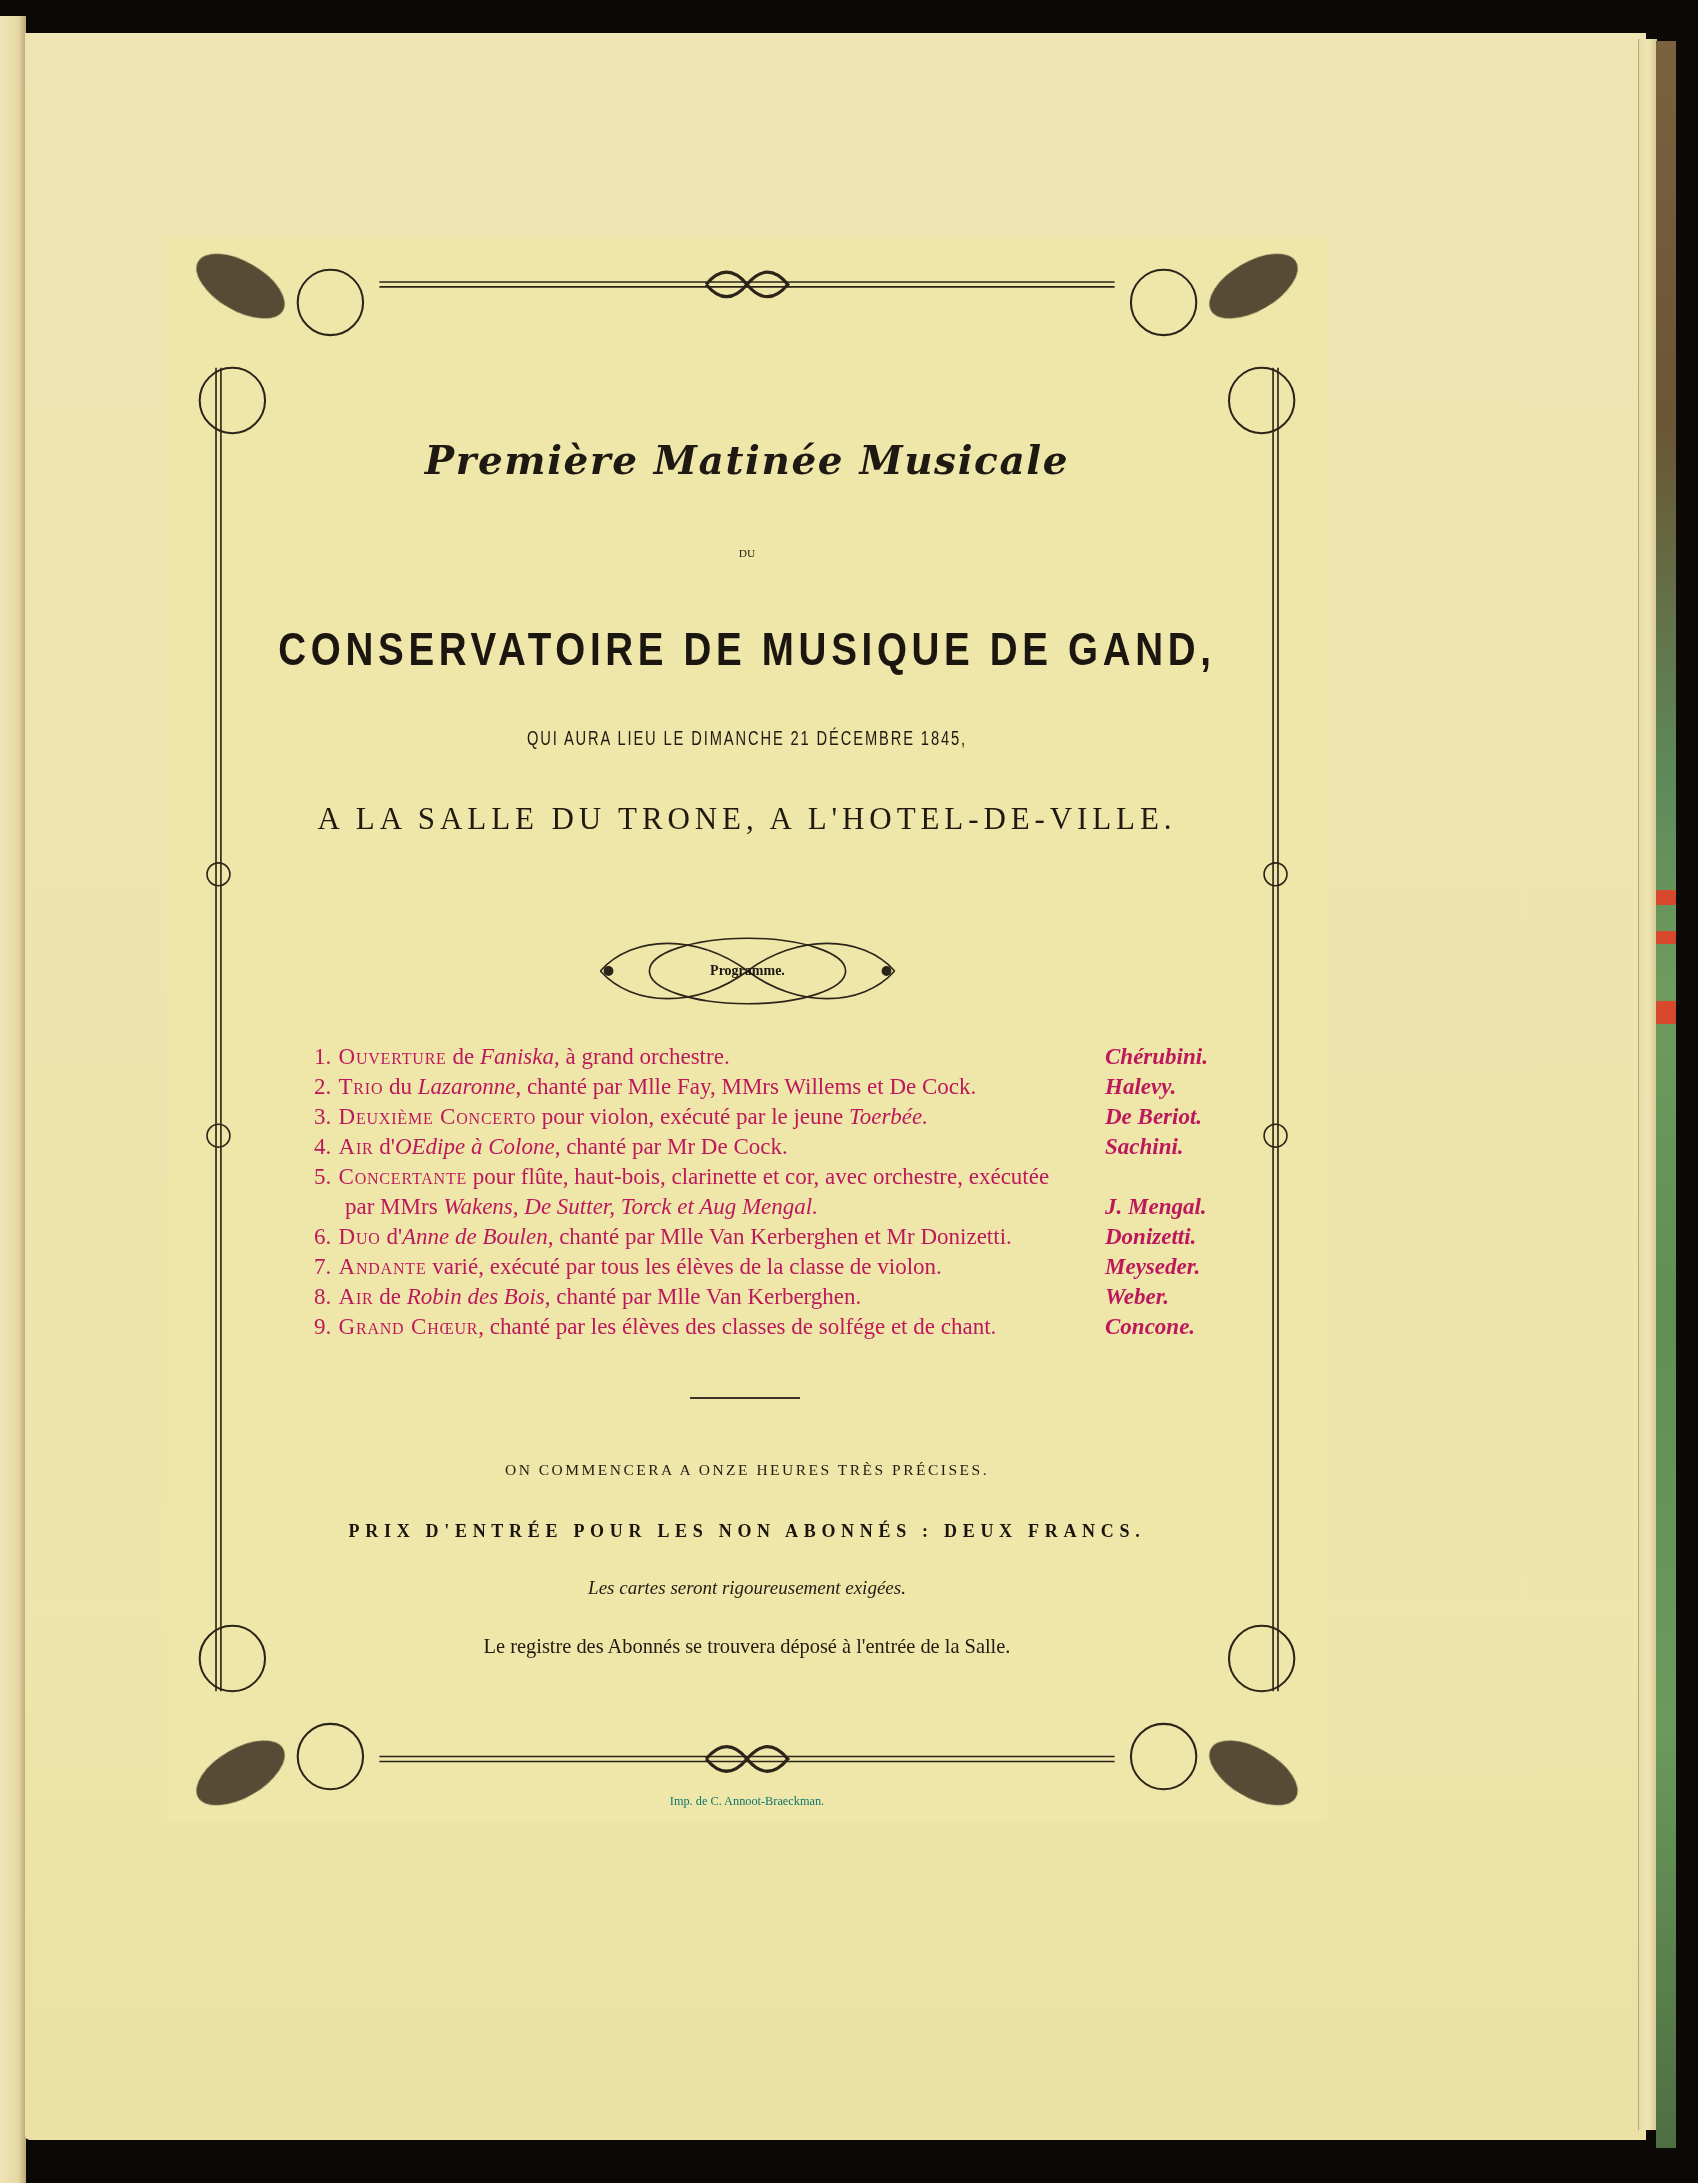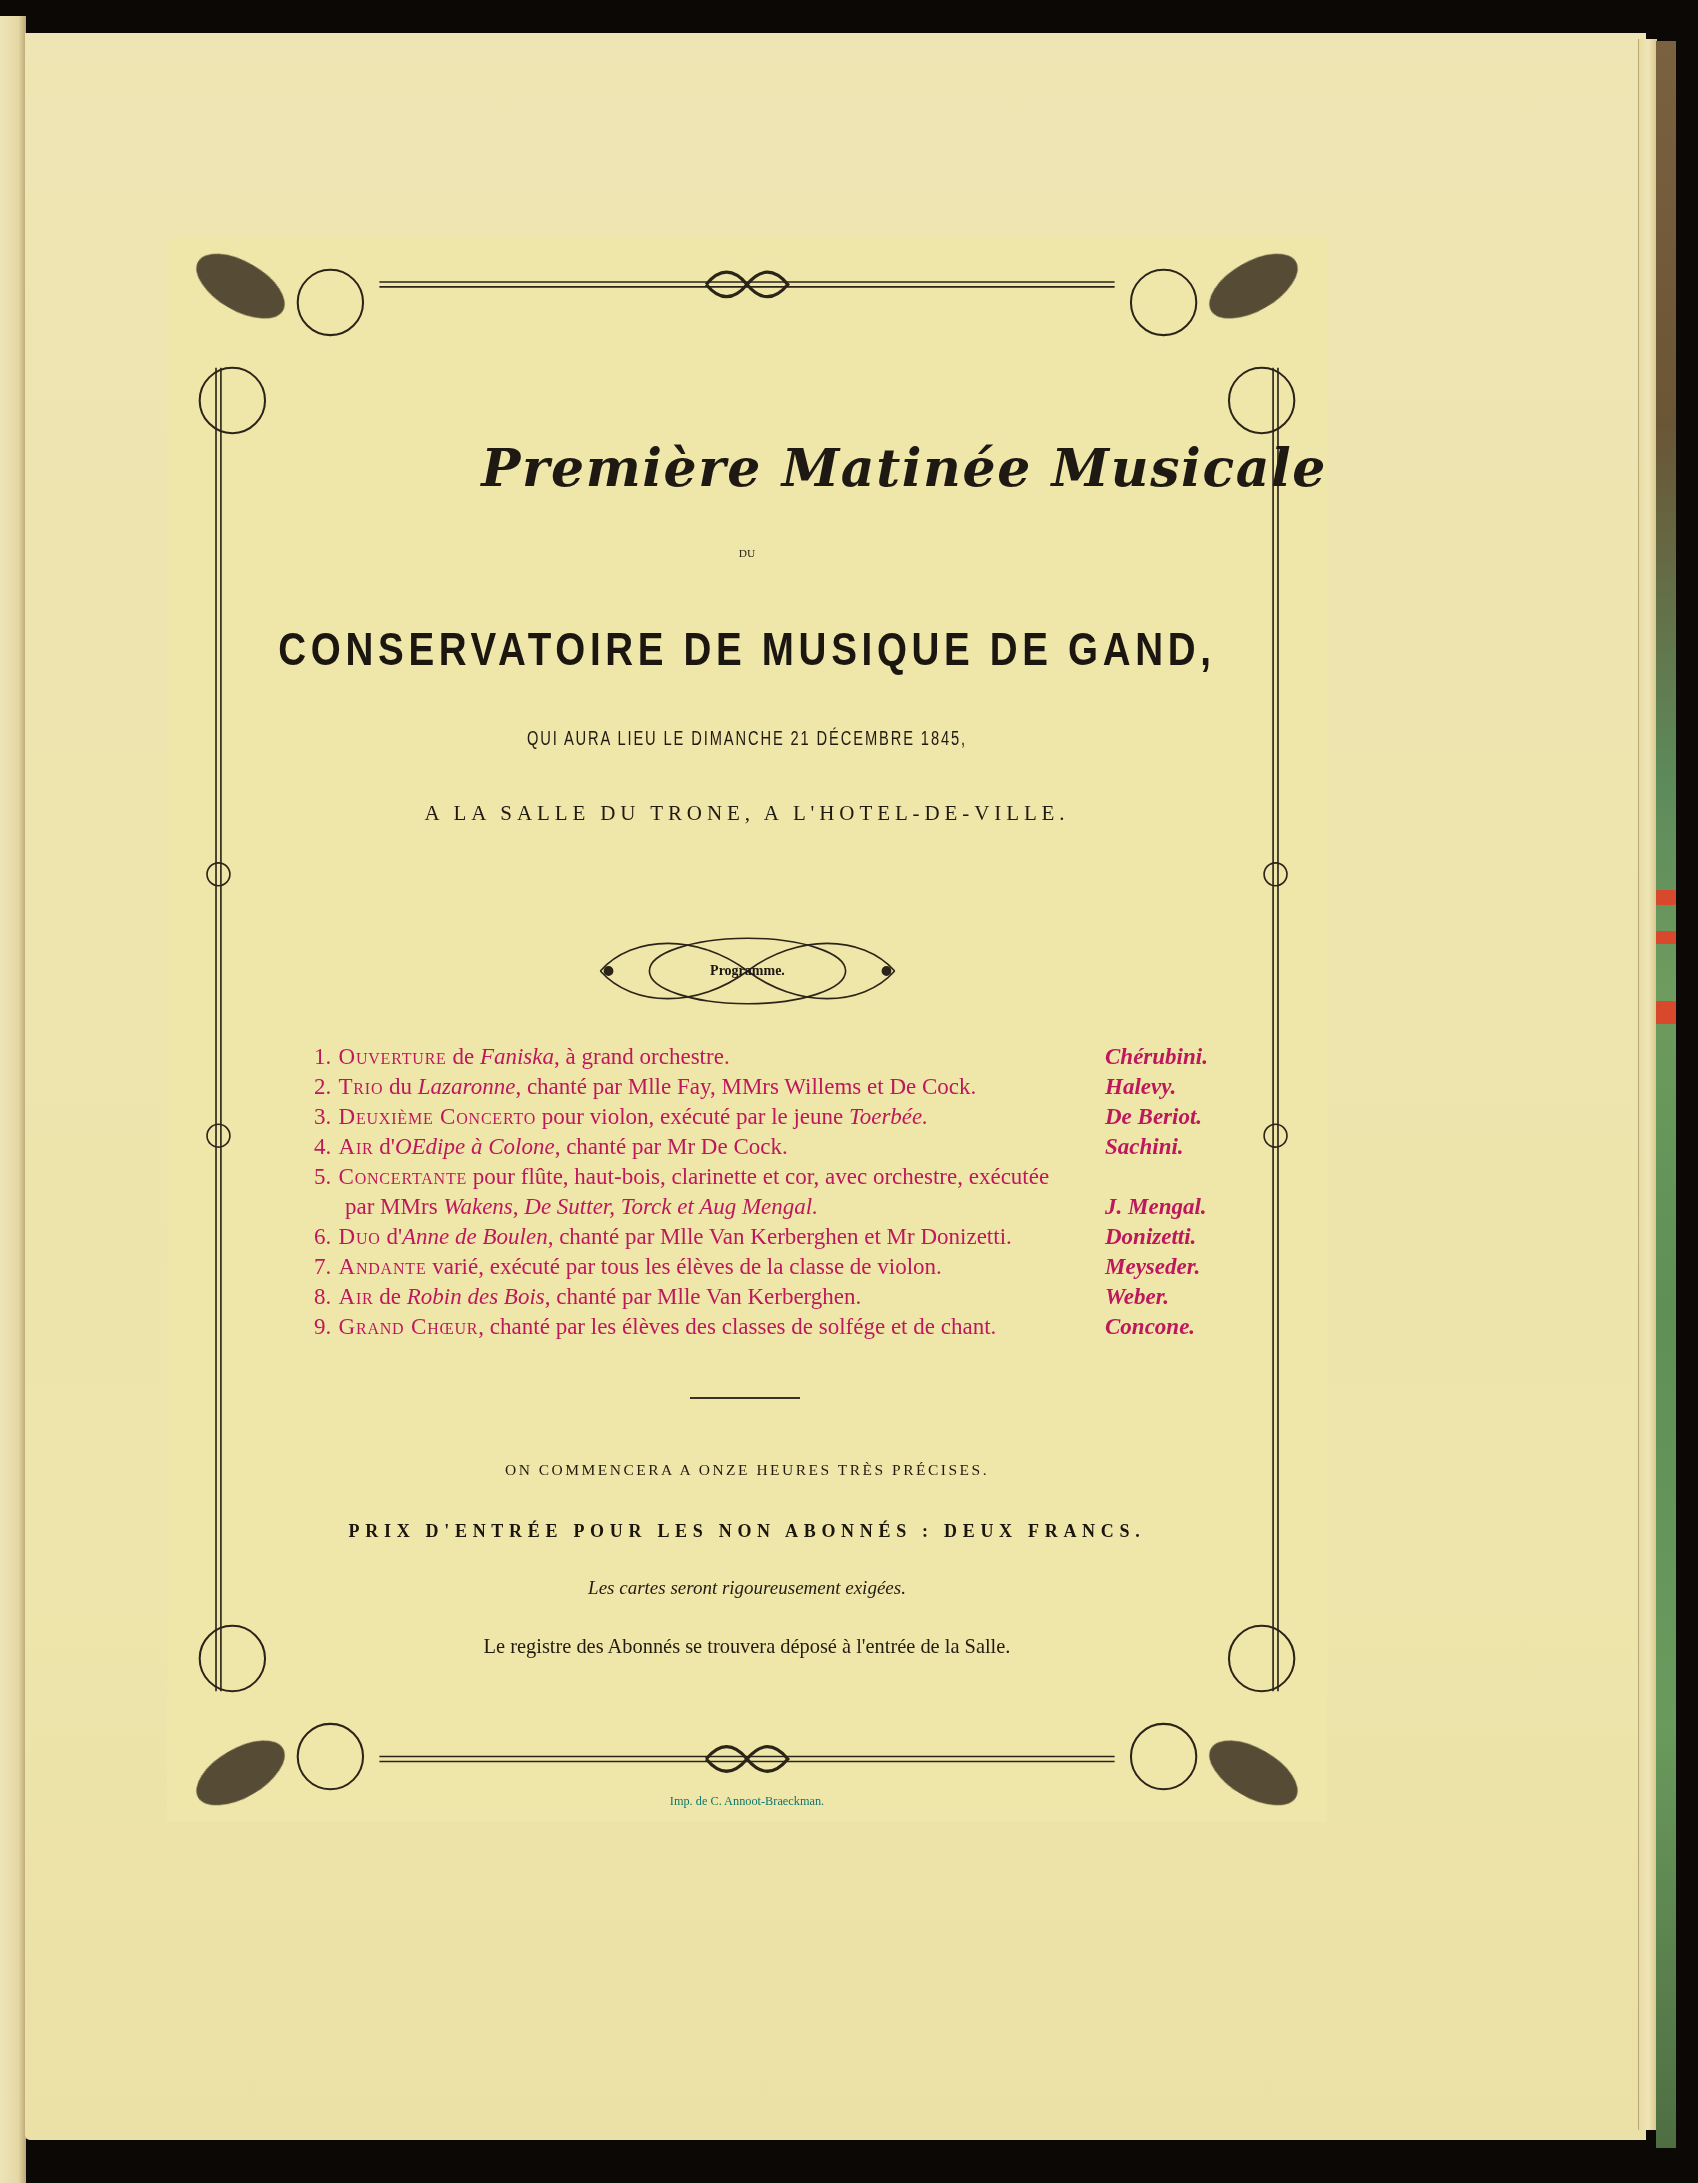--- a/index.html
+++ b/index.html
@@ -28,41 +28,41 @@
   .board {
     position:absolute; left:1656px; top:41px; width:19.6px; height:2107px;
     background:linear-gradient(180deg,#7a6240 0%,#6a5535 18%,#5d8a5a 35%,#6e9c5e 45%,#5f8f55 60%,#6a9a5c 80%,#4e6e42 100%);
   }
   .board .red { position:absolute; left:0; width:19.6px; background:#d8482c; border-radius:1.6px; }
   .print {
     position:absolute; left:167px; top:237px; width:1160px; height:1585px;
     background:#efe6a9;
   }
   .title-script {
-    position:absolute; left:0; width:100%; top:200px; text-align:right;
+    position:absolute; left:0; width:100%; top:200px; text-align:center;
     font-family:"DejaVu Serif", serif; font-weight:bold; font-style:italic;
-    font-size:52px; color:#1e1913; letter-spacing:1.6px;
+    font-size:39px; color:#1e1913; letter-spacing:1.6px;
   }
   .du {
     position:absolute; left:0; width:100%; top:310px; text-align:center;
     font-family:"Liberation Serif", serif; font-size:11.4px; color:#2a2419;
   }
   .conserv {
     position:absolute; left:0; width:100%; top:384px; text-align:center;
     font-family:"Liberation Sans", sans-serif; font-weight:bold; font-size:47px;
     color:#1b1610; letter-spacing:5.7px; transform:scaleX(0.82); transform-origin:center;
   }
   .date {
     position:absolute; left:0; width:100%; top:490px; text-align:center;
     font-family:"Liberation Sans", sans-serif; font-size:19.6px; color:#201a12;
     transform:scaleX(0.75); letter-spacing:2.5px;
   }
   .place {
     position:absolute; left:0; width:100%; top:564px; text-align:center;
-    font-family:"Liberation Serif", serif; font-size:21px; color:#201a12; letter-spacing:4.9px;
+    font-family:"Liberation Serif", serif; font-size:31px; color:#201a12; letter-spacing:4.9px;
   }
   .prog-orn {
     position:absolute; left:417px; top:689px; width:327px; height:90px;
   }
   .prog-label {
     position:absolute; left:0; width:100%; top:37px; text-align:center;
     font-family:"Liberation Serif", serif; font-weight:bold; font-size:14px; color:#1b1610;
   }
   .programme {
     position:absolute; left:147px; top:805px; width:882px;

